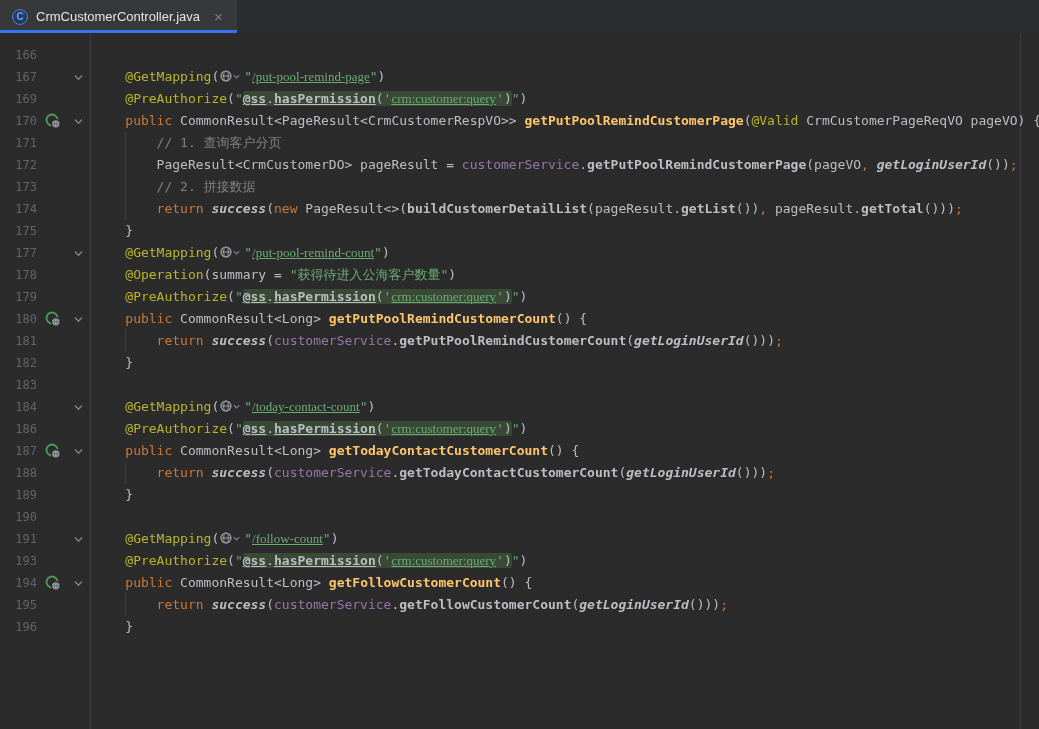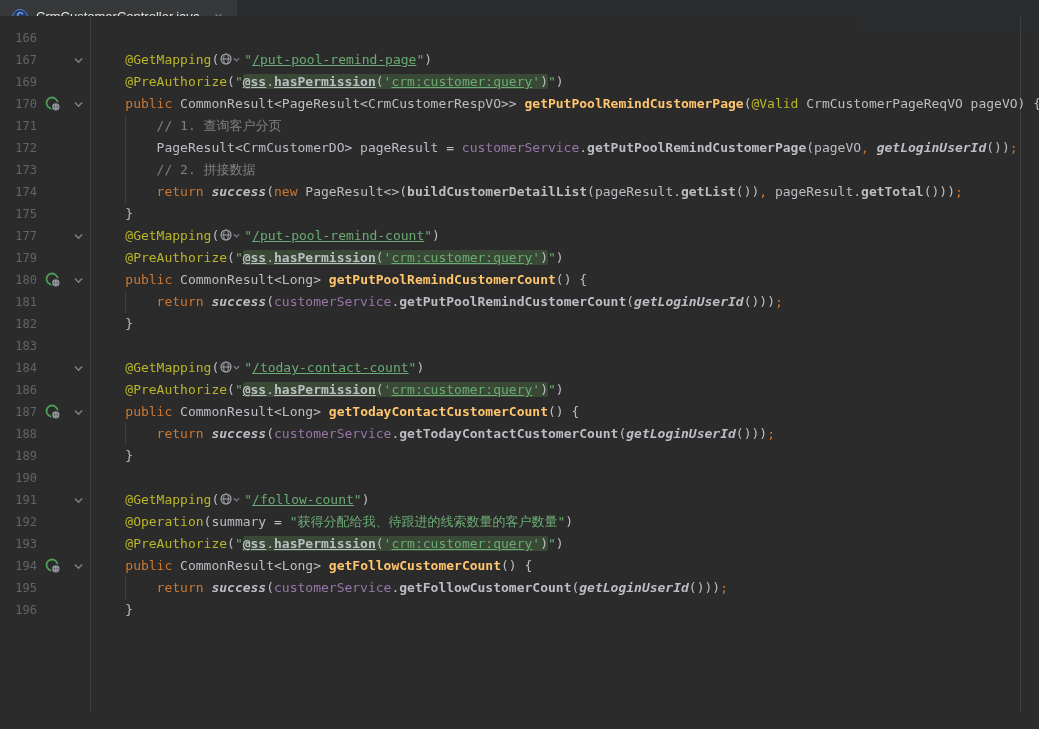--- a/index.html
+++ b/index.html
@@ -16,37 +16,37 @@
   .tabbar{position:absolute;left:0;top:0;width:100%;height:33px;background:var(--tabbar);}
   .tab{position:relative;display:inline-flex;align-items:center;gap:8px;height:33px;
        padding:0 14px 0 12px;background:var(--tab);cursor:default;}
   .tab .underline{position:absolute;left:0;bottom:0;width:100%;height:3px;background:var(--accent);}
   .classicon{width:16px;height:16px;border-radius:50%;border:1px solid #4C7FD6;background:#273B5E;
        color:#6C9FFF;font-size:10px;font-weight:bold;display:flex;align-items:center;justify-content:center;}
   .tabtitle{color:#e5e5e5;font-size:13px;}
   .tabclose{color:#7E828B;font-size:15px;line-height:15px;margin-left:6px;cursor:pointer;}
 
   
-  .editor{position:absolute;left:0;top:16px;width:861px;height:696px;background:var(--bg);
+  .editor{position:absolute;left:0;top:33px;width:861px;height:696px;background:var(--bg);
           font-family:"DejaVu Sans Mono","Liberation Mono",monospace;}
   .gutter-sep{position:absolute;left:90px;top:0;bottom:0;width:1px;background:#3A3C3E;}
   .margin-guide{position:absolute;left:1020px;top:0;bottom:0;width:1px;background:#3C3E41;}
   .lines{position:absolute;left:0;top:11px;width:100%;}
   .line{position:relative;height:22px;font-size:13px;line-height:22px;}
   .ln{position:absolute;left:0;top:0;width:37px;text-align:right;color:var(--ln);font-size:12px;}
   .gicon{position:absolute;left:45px;top:3px;width:16px;height:16px;cursor:pointer;}
   .fold{position:absolute;left:70px;top:3px;width:16px;height:16px;cursor:pointer;
         display:flex;align-items:center;justify-content:center;}
   .code{display:block;margin-left:94px;white-space:pre;color:var(--def);}
   .line.guide .iguide{position:absolute;left:125px;top:0;bottom:0;width:1px;background:#3F4245;}
 
   
   .t-a{color:var(--ann);}
   .t-s{color:var(--str);}
-  .t-u{color:var(--str);text-decoration:underline;}
+  .t-u{color:var(--str);text-decoration:underline;font-family:Liberation Serif, serif;}
   .t-k{color:var(--kw);}
   .t-p{color:var(--kw);}
   .t-d{color:var(--def);}
   .t-m{color:var(--meth);font-weight:bold;}
   .t-c{color:var(--def);font-weight:bold;}
   .t-f{color:var(--fld);}
   .t-o{color:var(--cmt);}
   .t-i{color:var(--def);font-style:italic;font-weight:bold;}
   .t-b{color:var(--def);font-weight:bold;text-decoration:underline;}
   .inj{background:var(--injbg);border-radius:2px;}
@@ -144,20 +144,24 @@
           </span>
           <span class="code"><span class="t-a">    @GetMapping</span><span class="t-d">(</span><span class="inlay"><svg width="12" height="12" viewBox="0 0 12 12">
                 <circle cx="6" cy="6" r="5" fill="none" stroke="#9CA0A6" stroke-width="1.2"></circle>
                 <ellipse cx="6" cy="6" rx="2.3" ry="5" fill="none" stroke="#9CA0A6" stroke-width="1"></ellipse>
                 <line x1="1" y1="6" x2="11" y2="6" stroke="#9CA0A6" stroke-width="1"></line>
               </svg><svg width="9" height="9" viewBox="0 0 10 10">
                 <polyline points="2,3.5 5,6.5 8,3.5" fill="none" stroke="#7F838A" stroke-width="1.4"></polyline>
               </svg></span><span class="t-s">"</span><span class="t-u">/put-pool-remind-count</span><span class="t-s">"</span><span class="t-d">)</span></span>
         </div>
         <div class="line">
+          <span class="ln">178</span>
+          <span class="code"><span class="t-a">    @Operation</span><span class="t-d">(summary = </span><span class="t-s">"获得待进入公海客户数量"</span><span class="t-d">)</span></span>
+        </div>
+        <div class="line">
           <span class="ln">179</span>
           <span class="code"><span class="t-a">    @PreAuthorize</span><span class="t-d">(</span><span class="t-s">"</span><span class="inj"><span class="t-b">@ss</span><span class="t-d">.</span><span class="t-b">hasPermission</span><span class="t-d">(</span><span class="t-s">'</span><span class="t-u">crm:customer:query</span><span class="t-s">'</span><span class="t-d">)</span></span><span class="t-s">"</span><span class="t-d">)</span></span>
         </div>
         <div class="line">
           <span class="ln">180</span>
           <span class="gicon"><svg width="16" height="16" viewBox="0 0 16 16">
               <circle cx="7" cy="7" r="5.5" fill="none" stroke="#4F9E57" stroke-width="1.8"></circle>
               <circle cx="10.8" cy="10.8" r="5" fill="#2B2B2B"></circle>
               <circle cx="10.8" cy="10.8" r="3.6" fill="#A6A9AD"></circle>
               <ellipse cx="10.8" cy="10.8" rx="1.5" ry="3.6" fill="none" stroke="#5B5E62" stroke-width="0.8"></ellipse>
@@ -240,24 +244,20 @@
           </span>
           <span class="code"><span class="t-a">    @GetMapping</span><span class="t-d">(</span><span class="inlay"><svg width="12" height="12" viewBox="0 0 12 12">
                 <circle cx="6" cy="6" r="5" fill="none" stroke="#9CA0A6" stroke-width="1.2"></circle>
                 <ellipse cx="6" cy="6" rx="2.3" ry="5" fill="none" stroke="#9CA0A6" stroke-width="1"></ellipse>
                 <line x1="1" y1="6" x2="11" y2="6" stroke="#9CA0A6" stroke-width="1"></line>
               </svg><svg width="9" height="9" viewBox="0 0 10 10">
                 <polyline points="2,3.5 5,6.5 8,3.5" fill="none" stroke="#7F838A" stroke-width="1.4"></polyline>
               </svg></span><span class="t-s">"</span><span class="t-u">/follow-count</span><span class="t-s">"</span><span class="t-d">)</span></span>
         </div>
         <div class="line">
-          <span class="ln">192</span>
-          <span class="code"><span class="t-a">    @Operation</span><span class="t-d">(summary = </span><span class="t-s">"获得分配给我、待跟进的线索数量的客户数量"</span><span class="t-d">)</span></span>
-        </div>
-        <div class="line">
           <span class="ln">193</span>
           <span class="code"><span class="t-a">    @PreAuthorize</span><span class="t-d">(</span><span class="t-s">"</span><span class="inj"><span class="t-b">@ss</span><span class="t-d">.</span><span class="t-b">hasPermission</span><span class="t-d">(</span><span class="t-s">'</span><span class="t-u">crm:customer:query</span><span class="t-s">'</span><span class="t-d">)</span></span><span class="t-s">"</span><span class="t-d">)</span></span>
         </div>
         <div class="line">
           <span class="ln">194</span>
           <span class="gicon"><svg width="16" height="16" viewBox="0 0 16 16">
               <circle cx="7" cy="7" r="5.5" fill="none" stroke="#4F9E57" stroke-width="1.8"></circle>
               <circle cx="10.8" cy="10.8" r="5" fill="#2B2B2B"></circle>
               <circle cx="10.8" cy="10.8" r="3.6" fill="#A6A9AD"></circle>
               <ellipse cx="10.8" cy="10.8" rx="1.5" ry="3.6" fill="none" stroke="#5B5E62" stroke-width="0.8"></ellipse>

